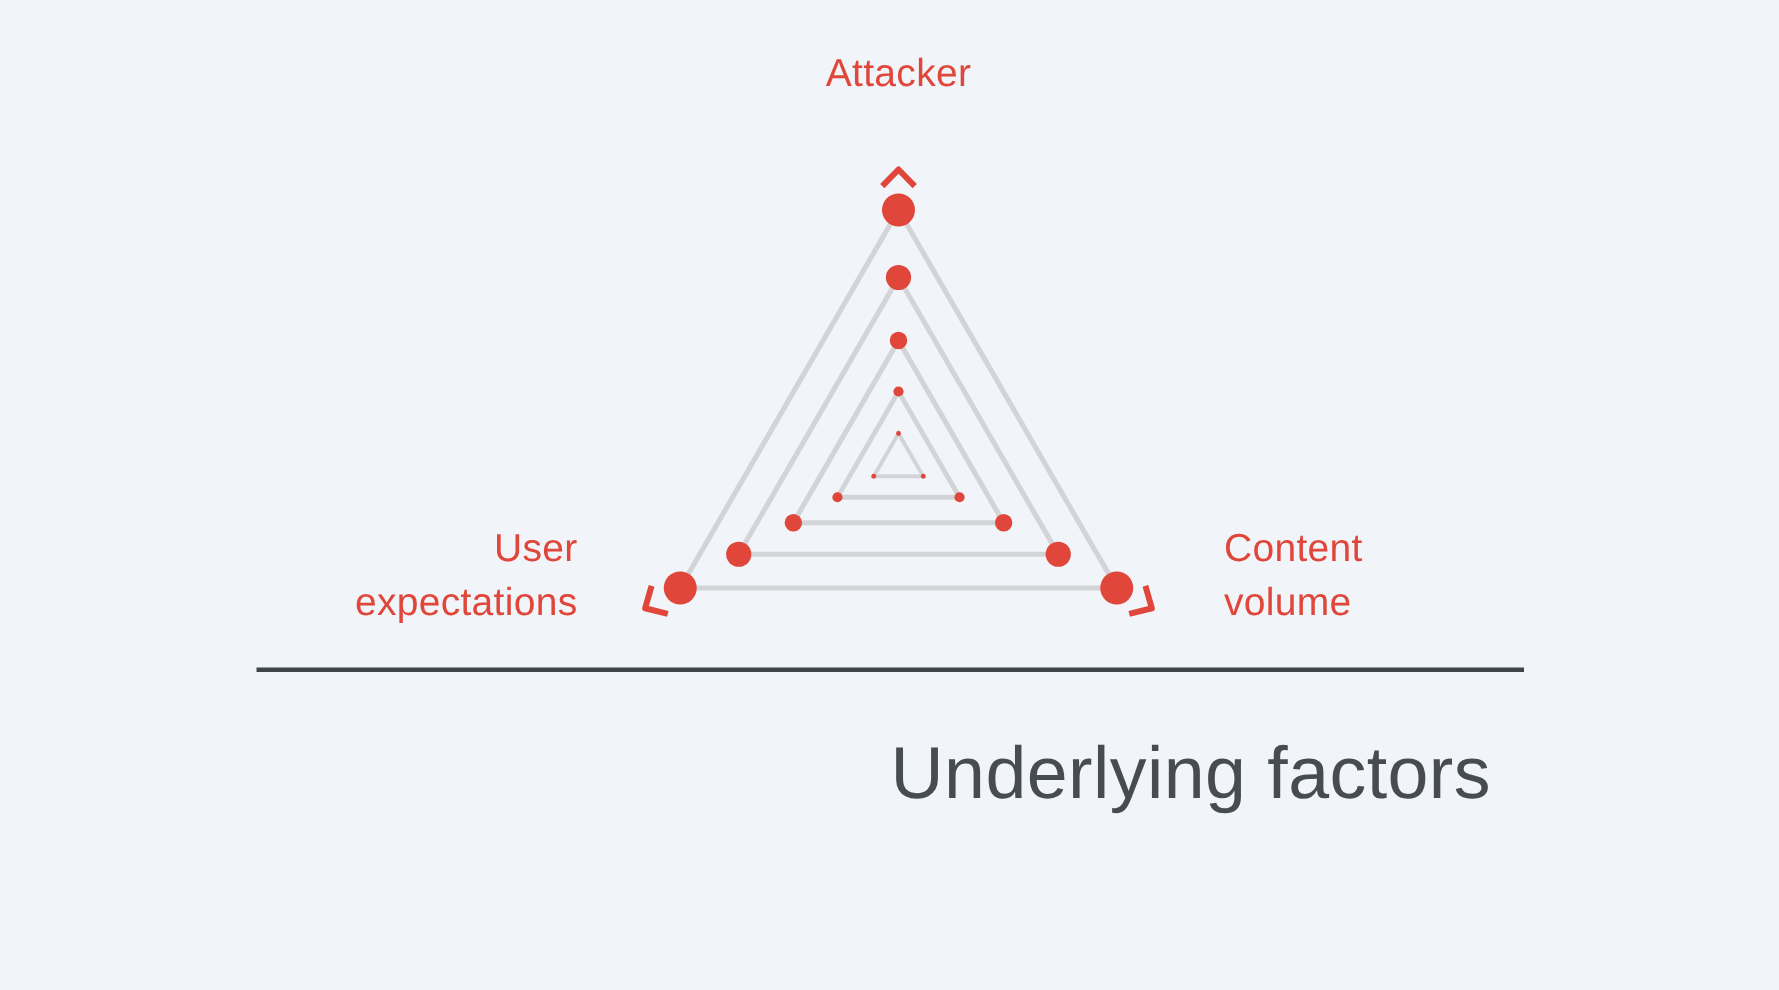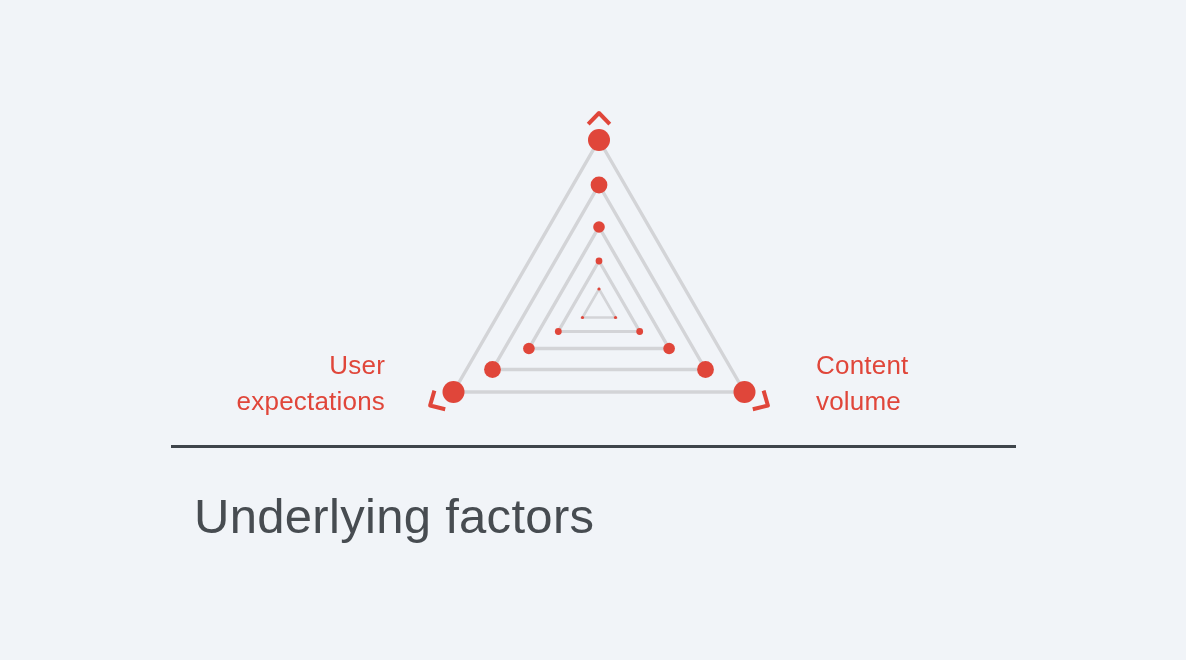--- a/index.html
+++ b/index.html
@@ -55,21 +55,21 @@
     top: 445px;
     width: 845px;
     height: 3px;
     background: #3f454b;
   }
   .figure-title {
     position: absolute;
     left: 194px;
     top: 488px;
     width: 800px;
-    text-align: left;
+    text-align: right;
     font-size: 49px;
     font-weight: 300;
     letter-spacing: 0.3px;
     color: #474c51;
   }
 </style>
 </head>
 <body>
 
 <div class="stage">
@@ -94,20 +94,21 @@
       <circle cx="528.9" cy="348.5" r="5.8" fill="#e0463a"></circle>
       <circle cx="599.0" cy="261.0" r="3.4" fill="#e0463a"></circle>
       <circle cx="639.7" cy="331.5" r="3.4" fill="#e0463a"></circle>
       <circle cx="558.3" cy="331.5" r="3.4" fill="#e0463a"></circle>
       <circle cx="599.0" cy="289.0" r="1.6" fill="#e0463a"></circle>
       <circle cx="615.5" cy="317.5" r="1.6" fill="#e0463a"></circle>
       <circle cx="582.5" cy="317.5" r="1.6" fill="#e0463a"></circle>
     </svg>
 
   <div class="axis-label axis-label-top">
+    <div>Attacker</div>
   </div>
 
   <div class="axis-label axis-label-left">
     <div>User</div>
     <div>expectations</div>
   </div>
 
   <div class="axis-label axis-label-right">
     <div>Content</div>
     <div>volume</div>

